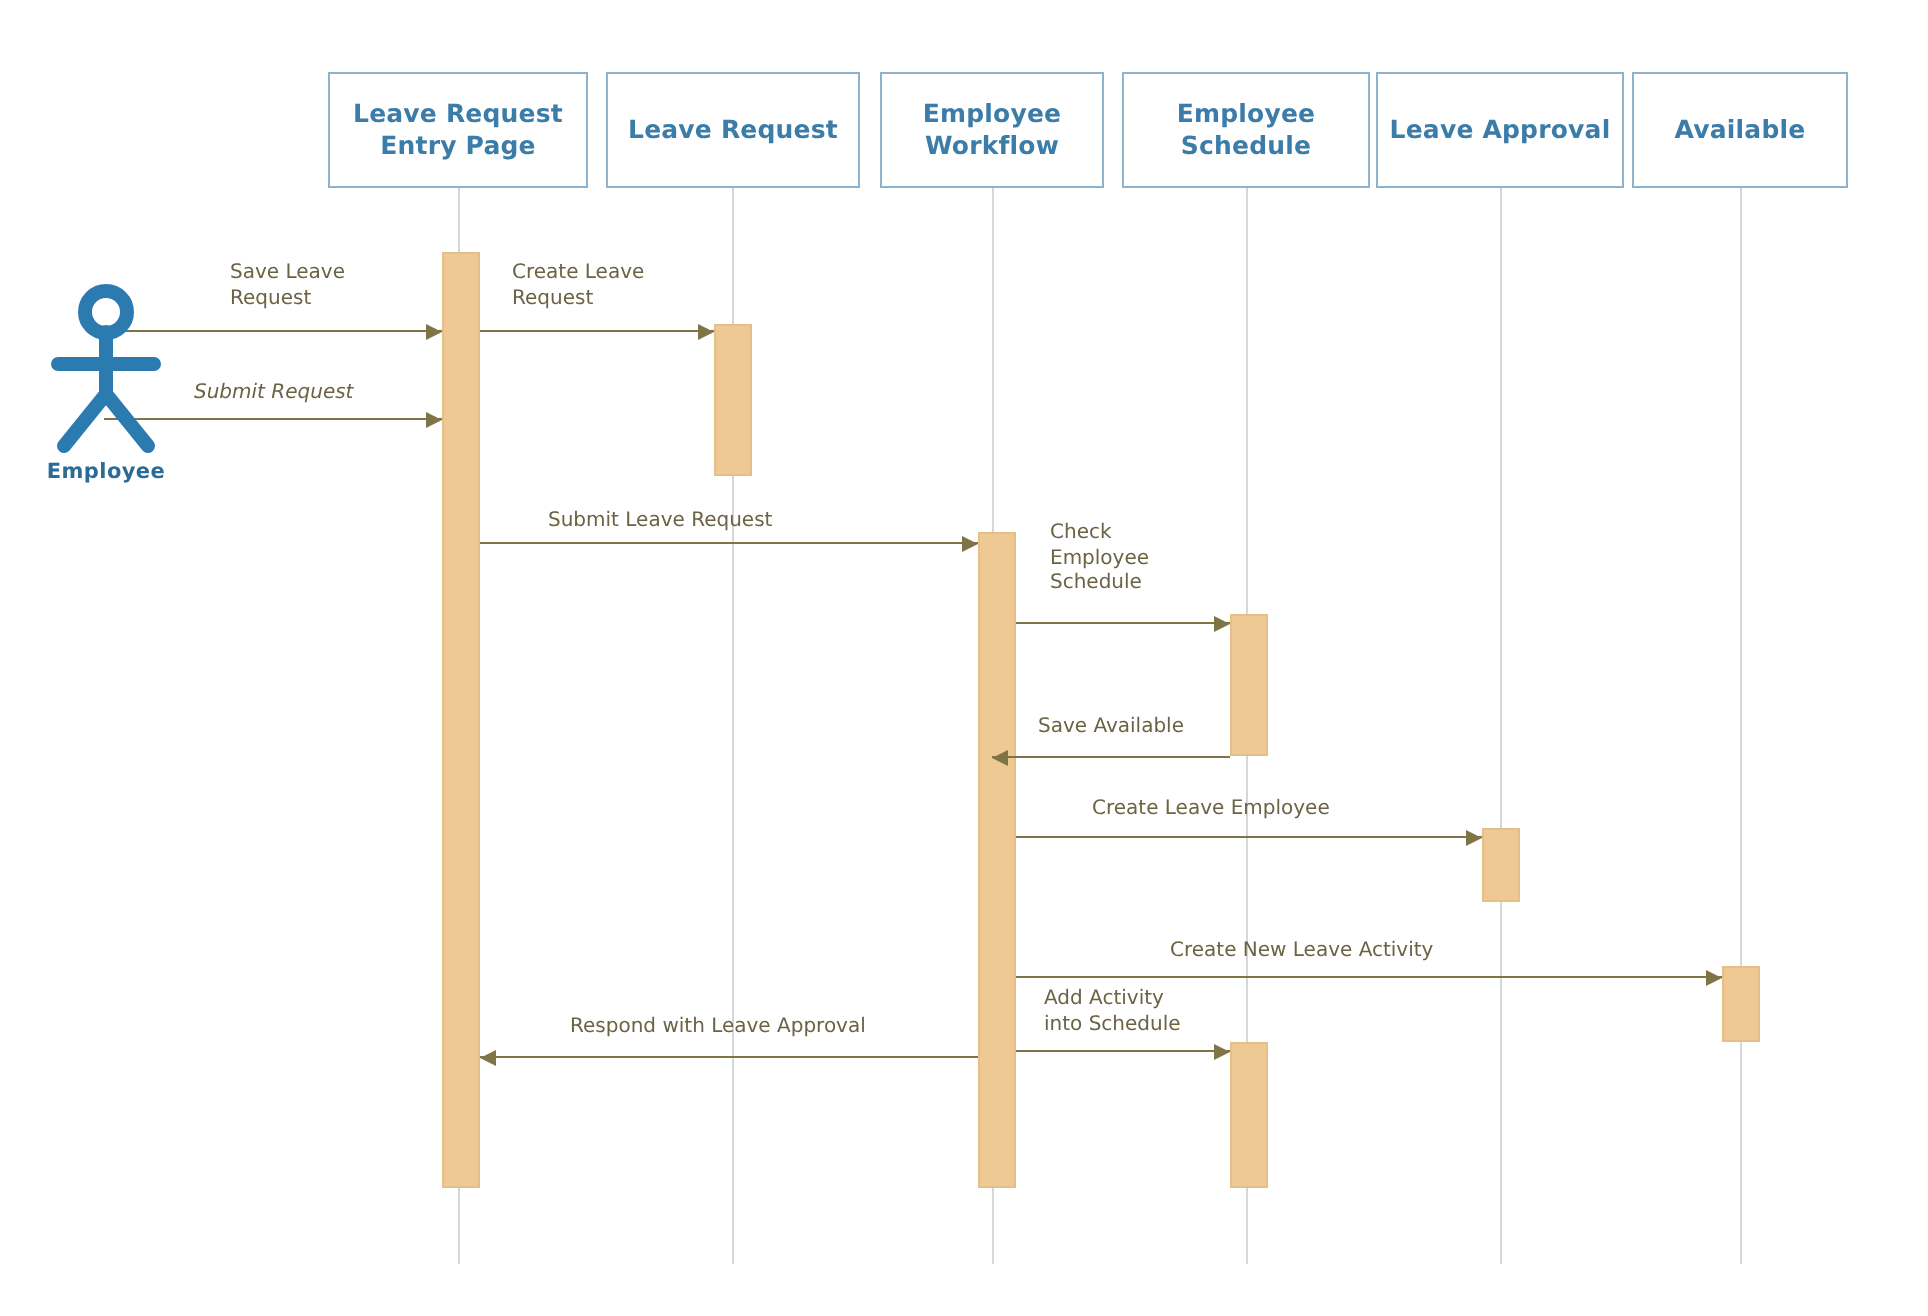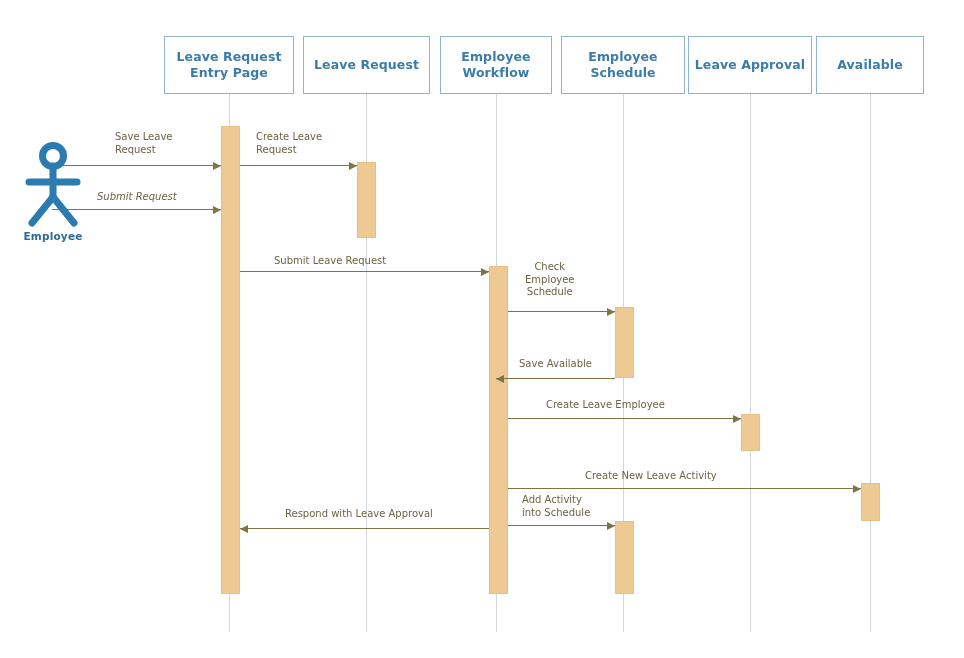--- a/index.html
+++ b/index.html
@@ -147,21 +147,21 @@
       <div class="msg-label" style="left: 256px; top: 131px;">Create Leave
 Request</div>
       <div class="msg-line" style="left: 52px; top: 209px; width: 169px;"></div>
       <div class="arrow-head right" style="top: 205.5px; left: 213px;"></div>
       <div class="msg-label" style="left: 97px; top: 191px; font-style: italic;">Submit  Request</div>
       <div class="msg-line" style="left: 240px; top: 271px; width: 249px;"></div>
       <div class="arrow-head right" style="top: 267.5px; left: 481px;"></div>
       <div class="msg-label" style="left: 274px; top: 255px;">Submit  Leave Request</div>
       <div class="msg-line" style="left: 508px; top: 311px; width: 107px;"></div>
       <div class="arrow-head right" style="top: 307.5px; left: 607px;"></div>
-      <div class="msg-label" style="left: 525px; top: 261px; text-align: center;">Check
+      <div class="msg-label" style="left: 525px; top: 261px;">Check
 Employee
 Schedule</div>
       <div class="msg-line" style="left: 496px; top: 378px; width: 119px;"></div>
       <div class="arrow-head left" style="top: 374.5px; left: 496px;"></div>
       <div class="msg-label" style="left: 519px; top: 358px;">Save Available</div>
       <div class="msg-line" style="left: 508px; top: 418px; width: 233px;"></div>
       <div class="arrow-head right" style="top: 414.5px; left: 733px;"></div>
       <div class="msg-label" style="left: 546px; top: 399px;">Create Leave Employee</div>
       <div class="msg-line" style="left: 508px; top: 488px; width: 353px;"></div>
       <div class="arrow-head right" style="top: 484.5px; left: 853px;"></div>

